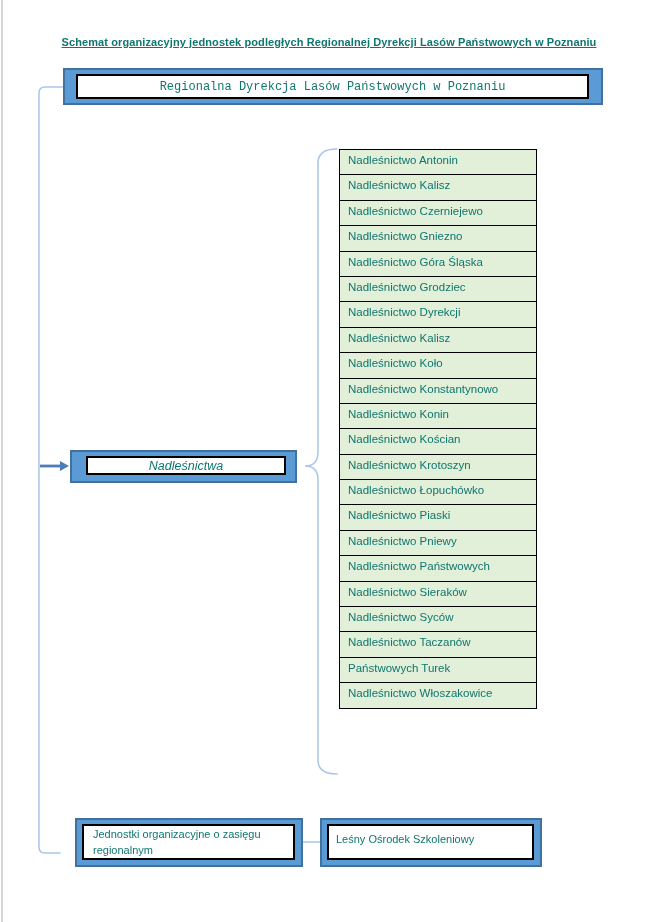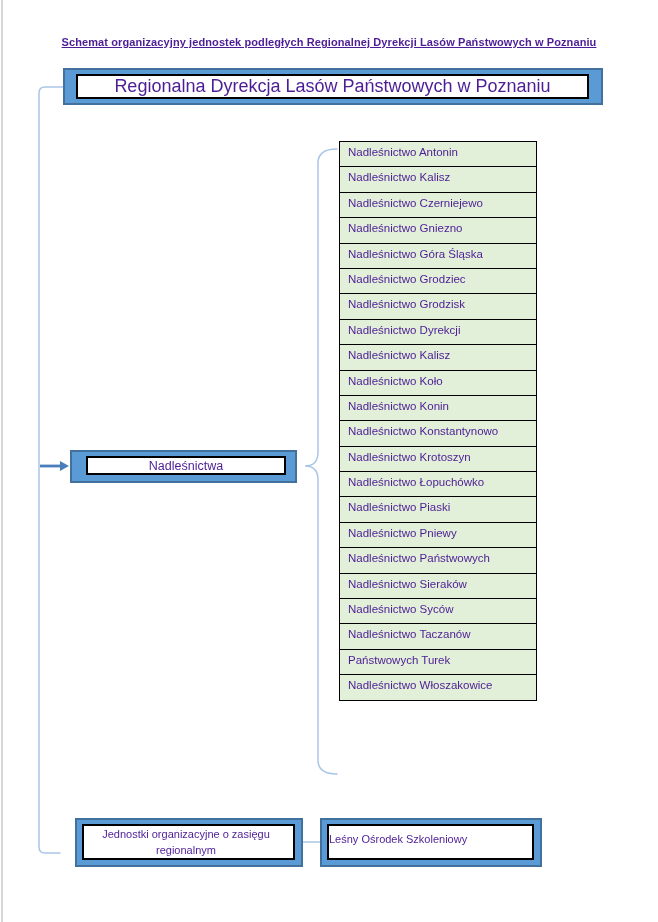--- a/index.html
+++ b/index.html
@@ -1,54 +1,54 @@
 <!DOCTYPE html>
 <html><head>
 <meta charset="utf-8">
 <style>
   html,body{margin:0;padding:0;background:#fff;}
   .canvas{
     position:relative;width:658px;height:922px;background:#ffffff;overflow:hidden;
-    font-family:"Liberation Sans","DejaVu Sans",sans-serif;color:#4c1d95;
+    font-family:"Liberation Sans","DejaVu Sans",sans-serif;color:#0f766e;
   }
   .page-edge{position:absolute;left:1px;top:0;bottom:0;width:2px;background:#d6d6d6;}
   .title{
     position:absolute;top:36px;left:0;right:0;text-align:center;
     font-size:11px;font-weight:bold;text-decoration:underline;letter-spacing:0.1px;
   }
   .blue-box{
     position:absolute;box-sizing:border-box;
     background:#5b9bd5;border:2px solid #41719c;
   }
   .blue-box .inner{
     position:absolute;box-sizing:border-box;background:#ffffff;border:2px solid #000000;
     display:flex;align-items:center;justify-content:center;
   }
   .root-box{left:63px;top:68px;width:540px;height:37px;}
-  .root-box .inner{left:11px;right:12px;top:4px;bottom:4px;font-size:18px;}
+  .root-box .inner{left:11px;right:12px;top:4px;bottom:4px;font-size:12px;font-family:Liberation Mono, monospace;}
   .group-box{left:70px;top:450px;width:227px;height:33px;}
-  .group-box .inner{left:14px;right:9px;top:4px;bottom:6px;font-size:12.5px;}
+  .group-box .inner{left:14px;right:9px;top:4px;bottom:6px;font-size:12.5px;font-style:italic;}
   .regional-box{left:75px;top:818px;width:228px;height:49px;}
   .regional-box .inner{
     left:5px;right:6px;top:4px;bottom:5px;font-size:11px;line-height:1.5;
-    justify-content:flex-start;text-align:center;padding:0 14px 0 9px;
+    justify-content:flex-start;text-align:left;padding:0 14px 0 9px;
   }
   .lesny-box{left:320px;top:818px;width:222px;height:49px;}
   .lesny-box .inner{
     left:5px;right:6px;top:4px;bottom:5px;font-size:11px;line-height:1.4;
     justify-content:flex-start;align-items:flex-start;text-align:left;
-    padding:6px 10px 0 0;
+    padding:6px 10px 0 7px;
   }
   .district-list{position:absolute;left:339px;top:141px;width:198px;}
   .district{
     box-sizing:border-box;height:26.4px;margin-top:-1px;
     background:#e2efd9;border:1px solid #000000;
     font-size:11.5px;padding:4px 4px 0 8px;white-space:nowrap;overflow:hidden;
   }
-  .district:first-child{margin-top:0;}
+  .district:first-child{margin-top:8px;}
   svg.connectors{position:absolute;left:0;top:0;pointer-events:none;}
   .thin{stroke:#a9c6e8;stroke-width:1.5;fill:none;stroke-linecap:round;}
   .arrow-line{stroke:#4a7ebb;stroke-width:2.8;fill:none;}
   .arrow-head{fill:#4a7ebb;stroke:none;}
 </style>
 </head>
 <body>
 
 <div class="canvas">
 
@@ -72,26 +72,26 @@
     <div class="inner">Nadleśnictwa</div>
   </div>
 
   <div class="district-list" id="district-list">
       <div class="district">Nadleśnictwo Antonin</div>
       <div class="district">Nadleśnictwo Kalisz</div>
       <div class="district">Nadleśnictwo Czerniejewo</div>
       <div class="district">Nadleśnictwo Gniezno</div>
       <div class="district">Nadleśnictwo Góra Śląska</div>
       <div class="district">Nadleśnictwo Grodziec</div>
-      <div class="district">Nadleśnictwo Grodzisk</div>
       <div class="district">Nadleśnictwo Dyrekcji</div>
       <div class="district">Nadleśnictwo Kalisz</div>
       <div class="district">Nadleśnictwo Koło</div>
+      <div class="district">Nadleśnictwo Konstantynowo</div>
       <div class="district">Nadleśnictwo Konin</div>
-      <div class="district">Nadleśnictwo Konstantynowo</div>
+      <div class="district">Nadleśnictwo Kościan</div>
       <div class="district">Nadleśnictwo Krotoszyn</div>
       <div class="district">Nadleśnictwo Łopuchówko</div>
       <div class="district">Nadleśnictwo Piaski</div>
       <div class="district">Nadleśnictwo Pniewy</div>
       <div class="district">Nadleśnictwo Państwowych</div>
       <div class="district">Nadleśnictwo Sieraków</div>
       <div class="district">Nadleśnictwo Syców</div>
       <div class="district">Nadleśnictwo Taczanów</div>
       <div class="district">Państwowych Turek</div>
       <div class="district">Nadleśnictwo Włoszakowice</div>

